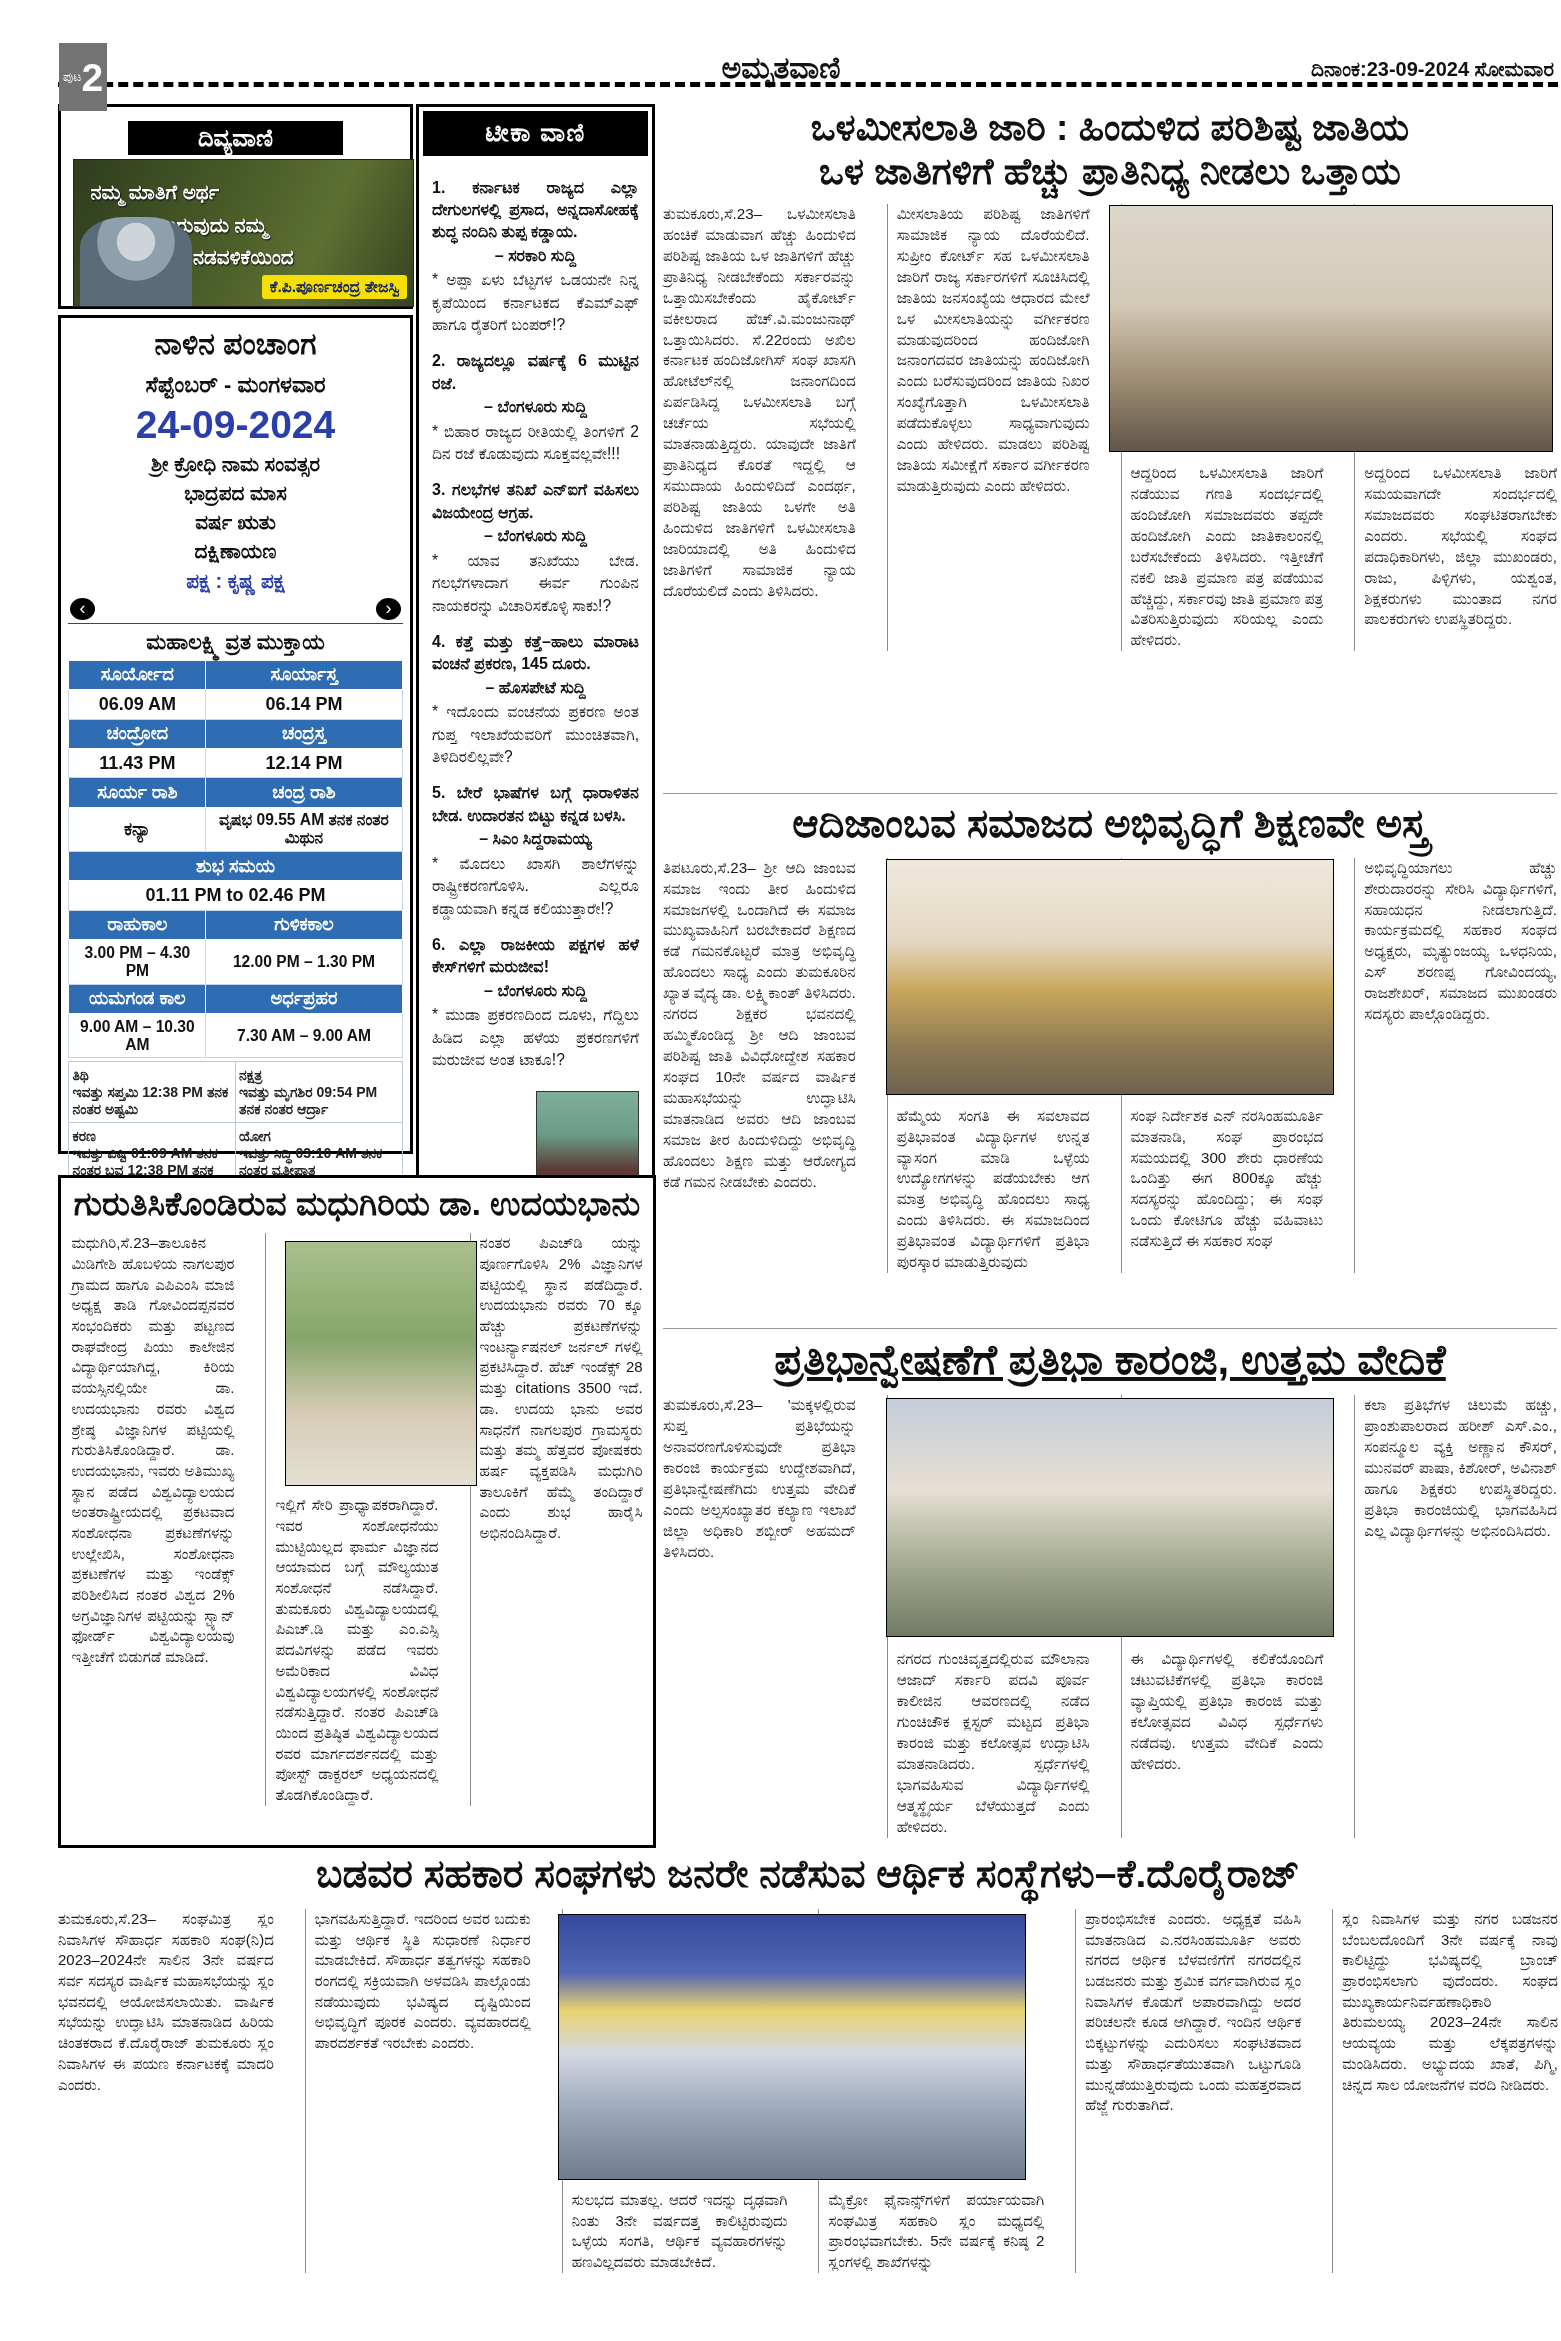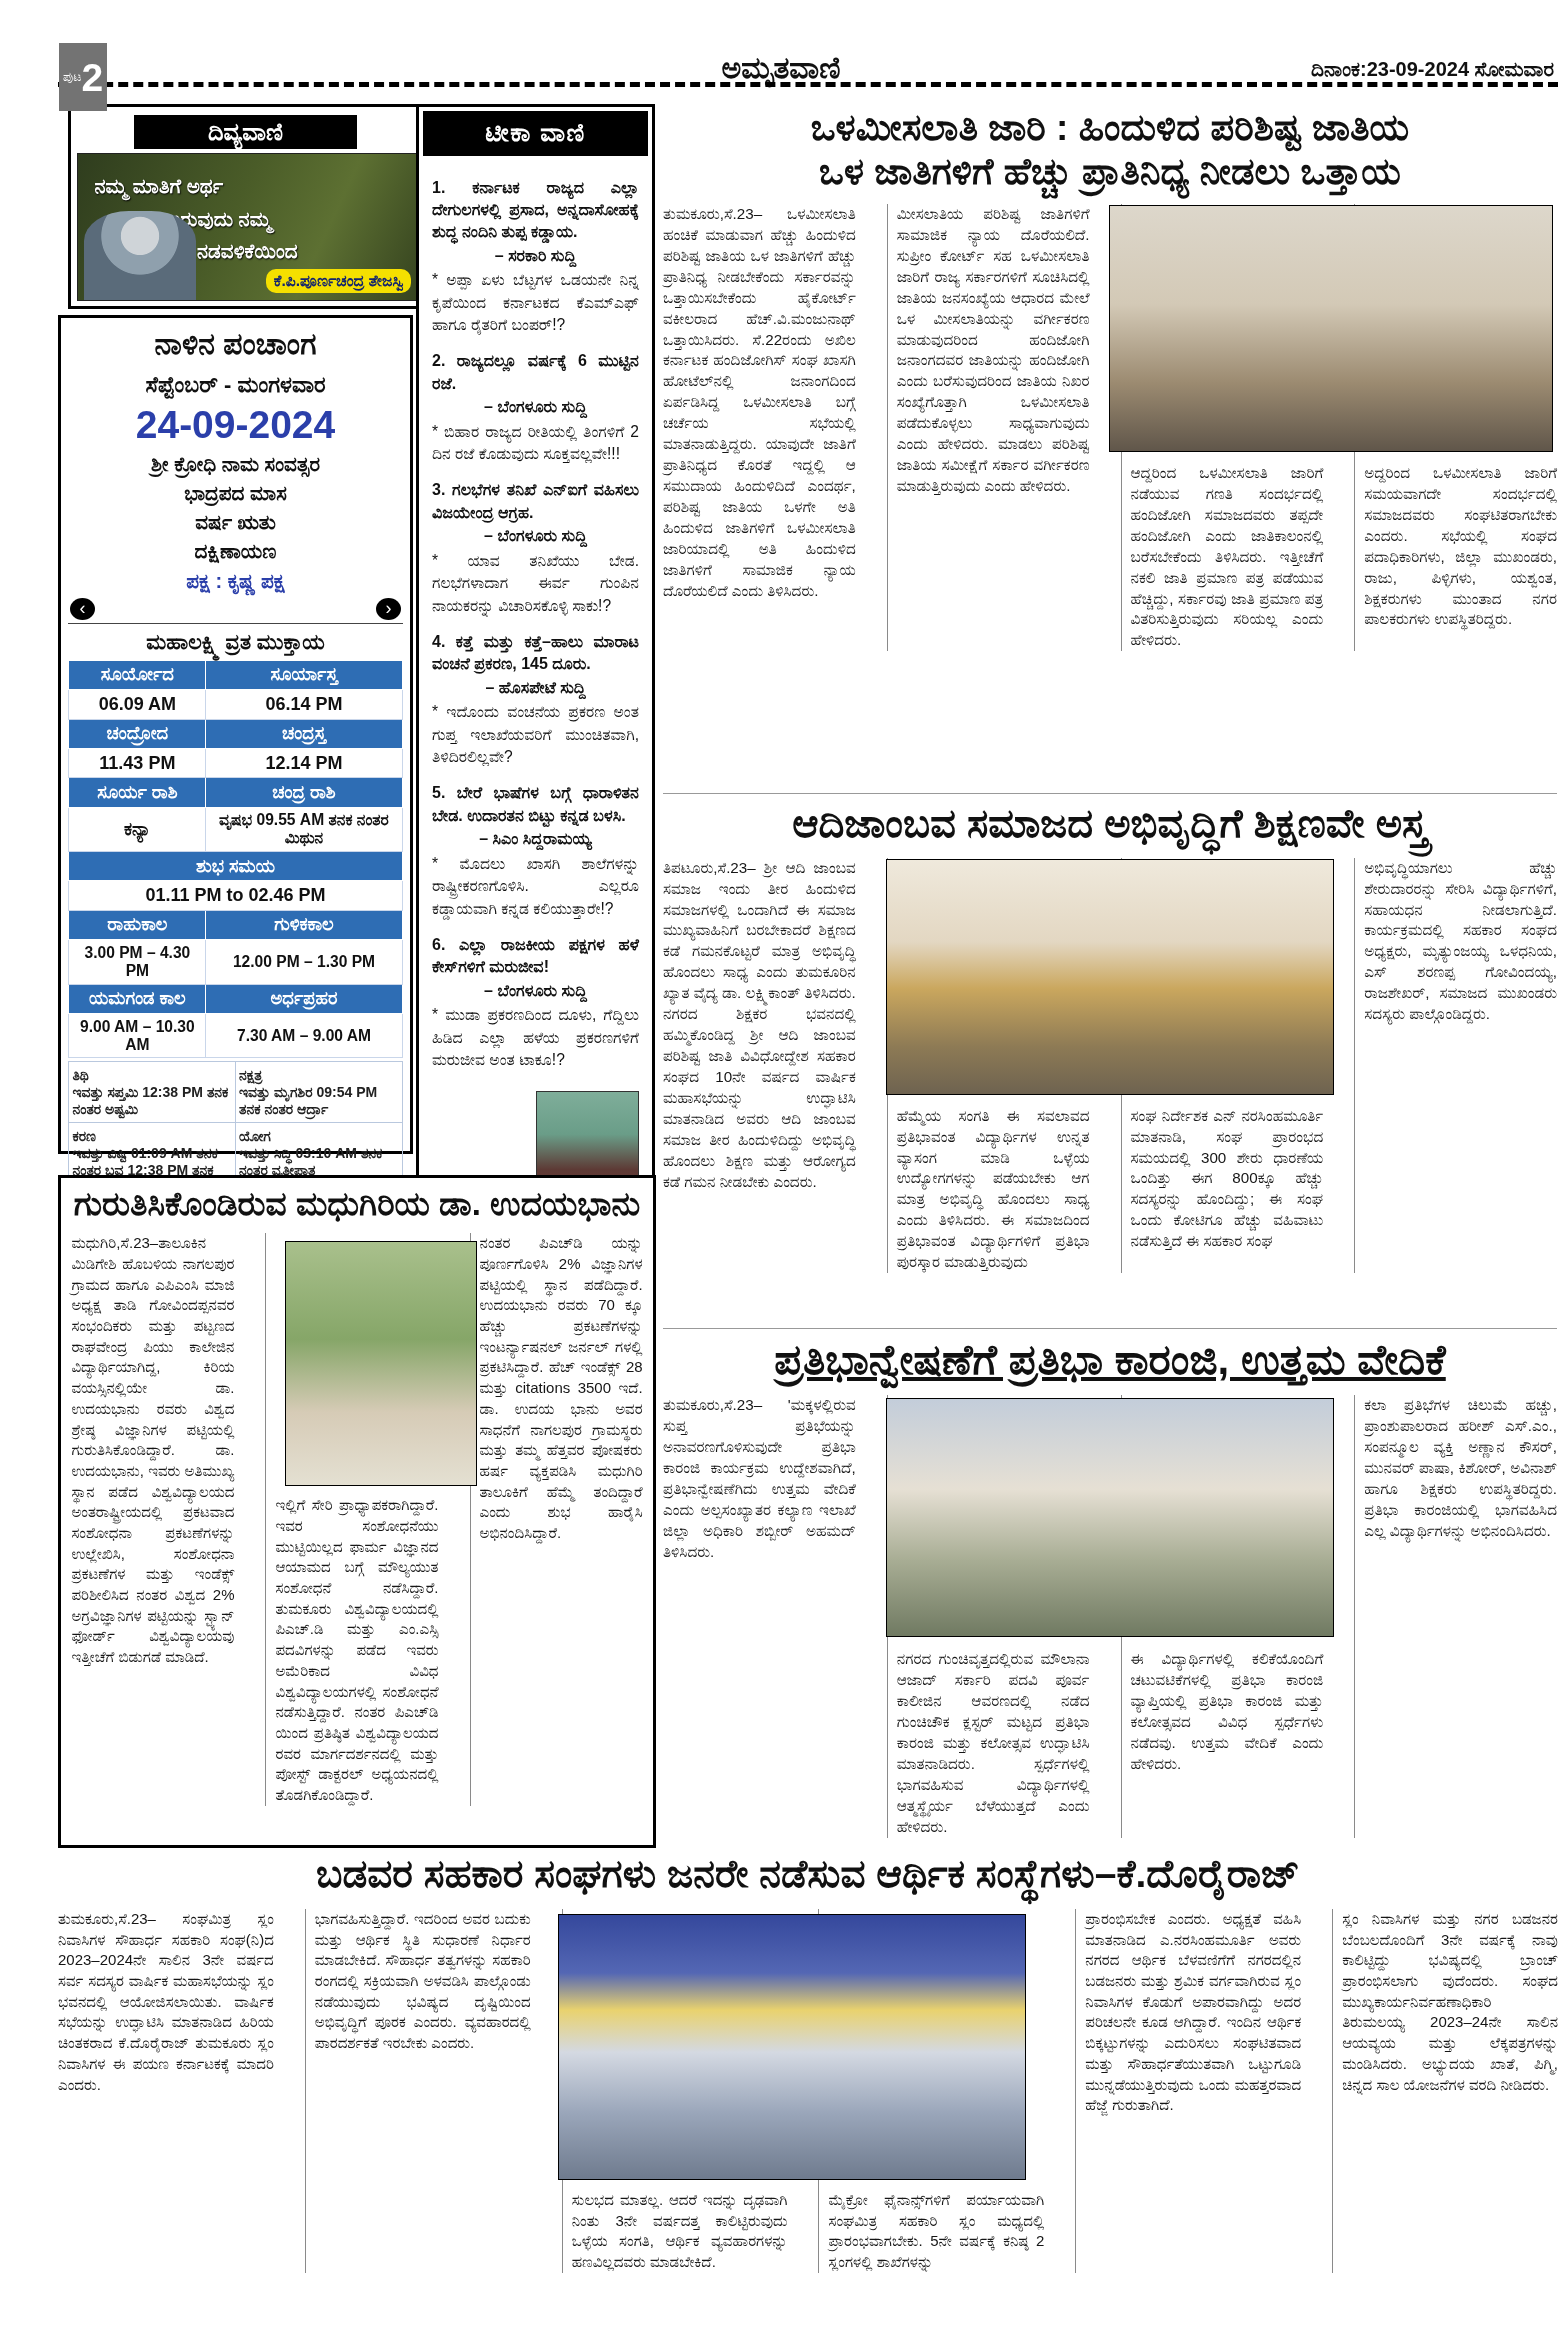--- a/index.html
+++ b/index.html
@@ -14,33 +14,33 @@
     display:flex;flex-direction:row;align-items:center;justify-content:center;z-index:5;}
   #page-badge .small{font-size:12.6px;line-height:1;}
   #page-badge .big{font-size:39px;font-weight:bold;line-height:1;}
   #masthead{left:595px;top:51px;width:372px;text-align:center;font-size:30px;font-weight:800;}
   #dateline{left:1167px;top:58px;width:387px;text-align:right;font-size:20px;font-weight:700;}
   #header-rule{left:58px;top:82px;width:1500px;height:0;border-top:5.2px dashed #000;}
   
   .frame{border:3px solid #000;background:#fff;box-sizing:border-box;}
   .blackbar{background:#000;color:#fff;text-align:center;font-weight:800;}
   
-  #divyavani{left:68px;top:104px;width:355px;height:205px;padding:6px;}
+  #divyavani{left:58px;top:104px;width:355px;height:205px;padding:12px;}
   #divyavani .title{width:66%;margin:1.5px auto 4.5px auto;font-size:24px;padding:3px 0;}
   #divy-image{position:relative;width:339px;height:146px;border:1.5px solid #222;
     background:linear-gradient(115deg,#2f3d1e 0%,#4a5c28 45%,#5d7032 70%,#35431f 100%);}
   #divy-image .q{position:absolute;color:#fff;font-weight:800;font-size:20px;text-shadow:0.7px 0.7px 1.5px #000;}
   #divy-q1{left:16.4px;top:21px;}
   #divy-q2{left:89px;top:54px;}
   #divy-q3{left:119px;top:86px;}
   #divy-photo{position:absolute;left:6px;bottom:0;width:112px;height:89px;
     background:radial-gradient(circle at 50% 28%,#cfd4d8 0 22%,#8fa0ad 23% 45%,#5a6b7a 46% 100%);
     border-top-left-radius:45px 30px;border-top-right-radius:45px 30px;}
   #divy-attrib{position:absolute;right:6px;bottom:7.4px;background:#f5e000;color:#13246e;
-    font-weight:800;font-size:15.6px;padding:3px 7.4px;border-radius:10px;}
+    font-weight:800;font-size:15.6px;padding:3px 7.4px;border-radius:3px;}
   
   #panchanga{left:58px;top:315px;width:355px;height:839px;padding:6px 7.4px;}
   #panchanga .t1{text-align:center;font-size:30px;font-weight:800;margin-top:3px;}
   #panchanga .t2{text-align:center;font-size:22px;font-weight:800;margin-top:10.4px;}
   #panchanga .date{text-align:center;font-size:39px;font-weight:800;color:#2b3faa;margin-top:4.5px;}
   #panchanga .l{text-align:center;font-size:20px;font-weight:800;margin-top:6px;}
   #panchanga .paksha{text-align:center;font-size:20px;font-weight:800;color:#2b3faa;margin-top:7.4px;}
   #panch-nav{position:relative;height:25px;margin-top:4.5px;border-bottom:1.5px solid #444;}
   .navbtn{position:absolute;top:0;width:25px;height:22px;background:#000;color:#fff;border-radius:50%;
     font-size:18px;line-height:21px;text-align:center;cursor:pointer;}

